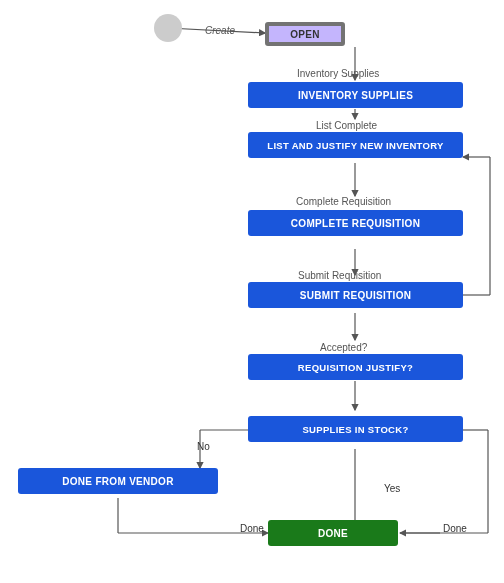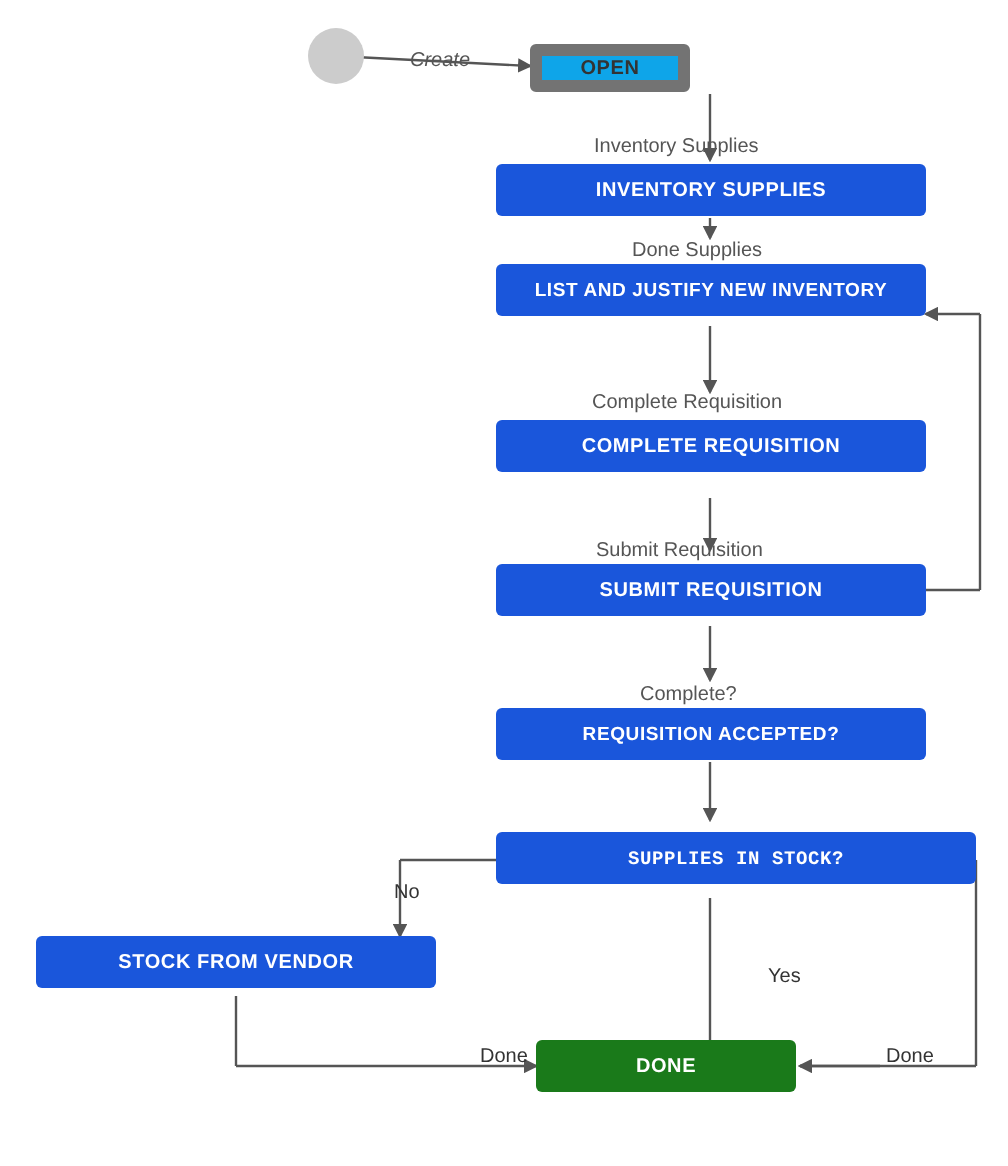--- a/index.html
+++ b/index.html
@@ -46,23 +46,23 @@
       border-radius: 3px;
     }
 
     .node-green {
       background-color: #1a7a1a;
       color: #fff;
       border-radius: 3px;
     }
 
     .node-open {
-      background-color: #0ea5e9;
+      background-color: #c4b5fd;
       color: #333;
-      border: 6px solid #737373;
+      border: 4px solid #737373;
       border-radius: 3px;
     }
 
     .node-start {
       background-color: #ccc;
       border-radius: 50%;
       width: 28px;
       height: 28px;
     }
 
@@ -131,45 +131,45 @@
   <div class="node node-start" style="left: 154px; top: 14px;"></div>
 
   <div class="label-text" style="left: 205px; top: 25px; font-style: italic;">Create</div>
 
   <div class="node node-open" style="left: 265px; top: 22px; width: 80px; height: 24px;">OPEN</div>
 
   <div class="label-text" style="left: 297px; top: 68px;">Inventory Supplies</div>
 
   <div class="node node-blue" style="left: 248px; top: 82px; width: 215px; height: 26px;">INVENTORY SUPPLIES</div>
 
-  <div class="label-text" style="left: 316px; top: 120px;">Done Supplies</div>
+  <div class="label-text" style="left: 316px; top: 120px;">List Complete</div>
 
   <div class="node node-blue" style="left: 248px; top: 132px; width: 215px; height: 26px; font-size: 9.5px;">LIST AND JUSTIFY NEW INVENTORY</div>
 
   <div class="label-text" style="left: 296px; top: 196px;">Complete Requisition</div>
 
   <div class="node node-blue" style="left: 248px; top: 210px; width: 215px; height: 26px;">COMPLETE REQUISITION</div>
 
   <div class="label-text" style="left: 298px; top: 270px;">Submit Requisition</div>
 
   <div class="node node-blue" style="left: 248px; top: 282px; width: 215px; height: 26px;">SUBMIT REQUISITION</div>
 
   <div class="connector-label" style="left: 468px; top: 282px;">No</div>
 
-  <div class="label-text" style="left: 320px; top: 342px;">Complete?</div>
+  <div class="label-text" style="left: 320px; top: 342px;">Accepted?</div>
 
-  <div class="node node-blue" style="left: 248px; top: 354px; width: 215px; height: 26px; font-size: 9.5px;">REQUISITION ACCEPTED?</div>
+  <div class="node node-blue" style="left: 248px; top: 354px; width: 215px; height: 26px; font-size: 9.5px;">REQUISITION JUSTIFY?</div>
 
-  <div class="node node-blue" style="left: 248px; top: 416px; width: 240px; height: 26px; font-size: 9.5px; font-family: Liberation Mono, monospace;">SUPPLIES IN STOCK?</div>
+  <div class="node node-blue" style="left: 248px; top: 416px; width: 215px; height: 26px; font-size: 9.5px;">SUPPLIES IN STOCK?</div>
 
   <div class="connector-label" style="left: 467px; top: 416px;">Yes</div>
 
   <div class="connector-label" style="left: 157px; top: 441px;">No</div>
 
-  <div class="node node-blue" style="left: 18px; top: 468px; width: 200px; height: 26px;">STOCK FROM VENDOR</div>
+  <div class="node node-blue" style="left: 18px; top: 468px; width: 200px; height: 26px;">DONE FROM VENDOR</div>
 
   <div class="connector-label" style="left: 200px; top: 523px;">Done</div>
 
   <div class="connector-label" style="left: 344px; top: 483px;">Yes</div>
 
   <div class="node node-green" style="left: 268px; top: 520px; width: 130px; height: 26px;">DONE</div>
 
   <div class="connector-label" style="left: 403px; top: 523px;">Done</div>
 
 </div>

